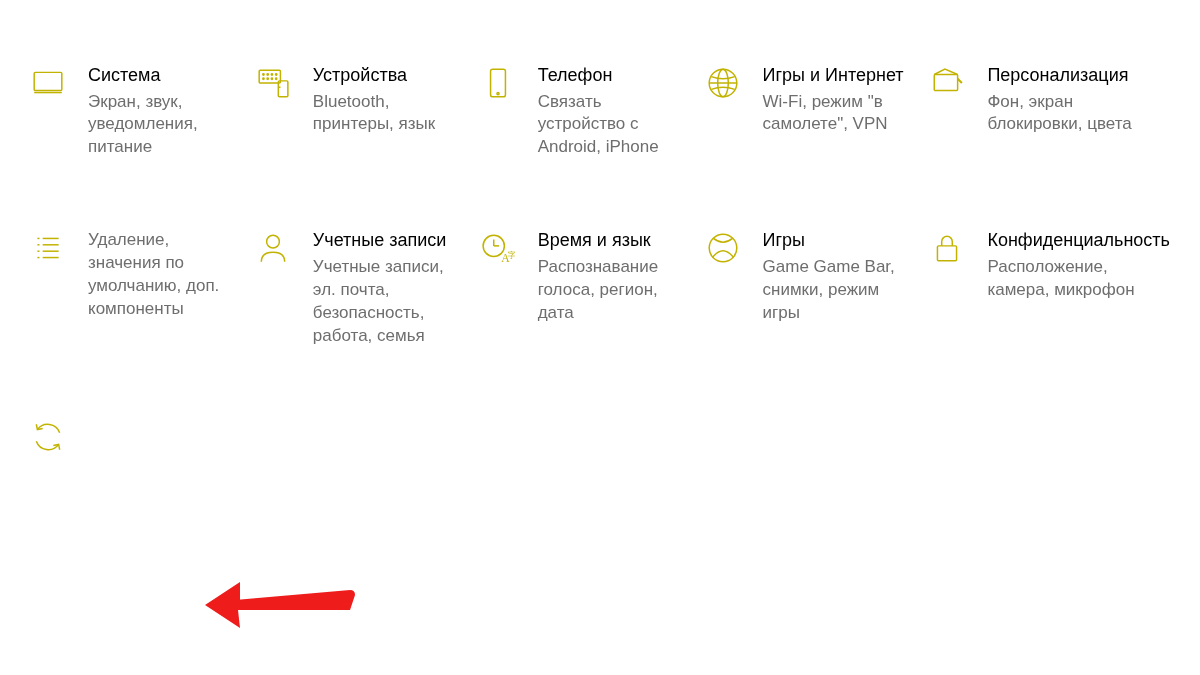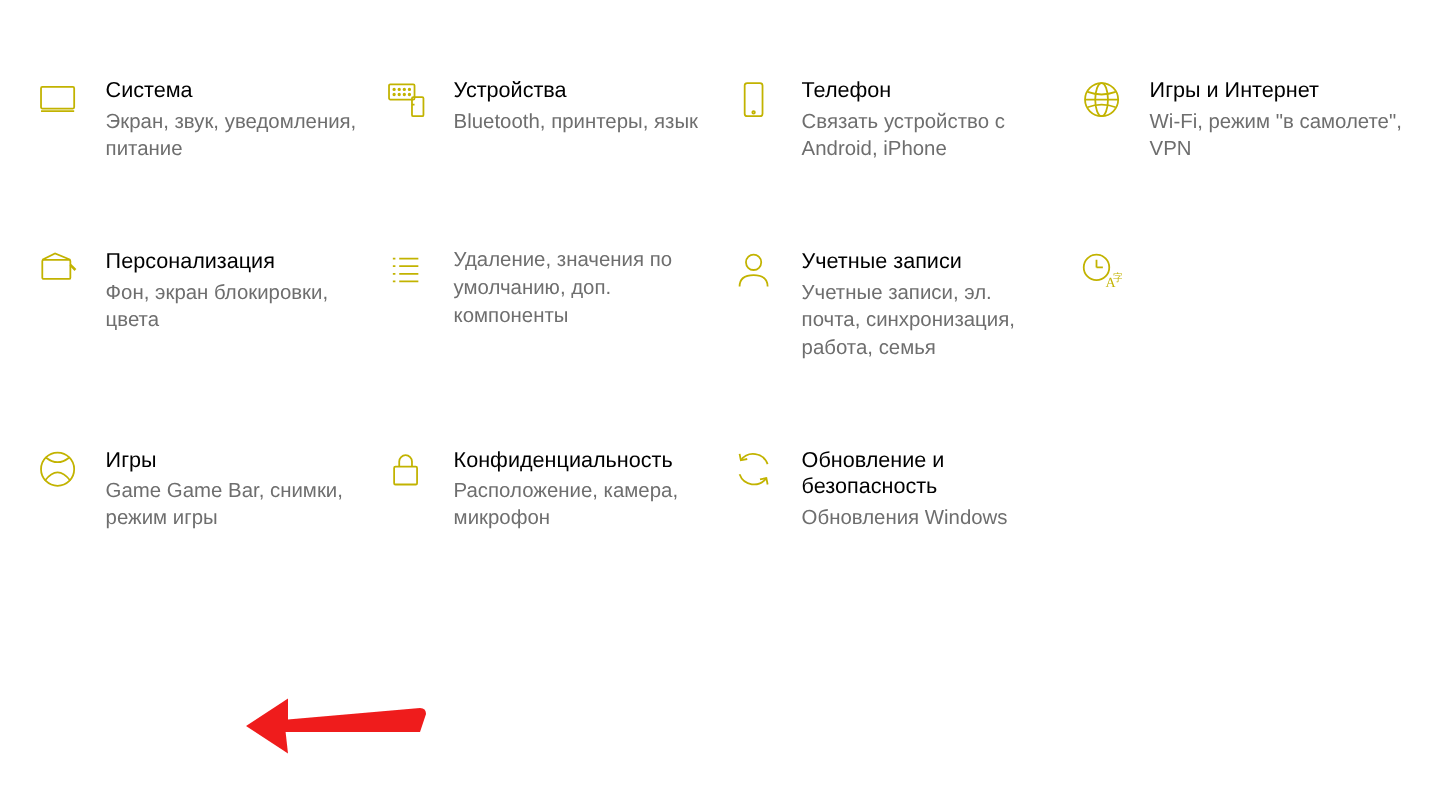--- a/index.html
+++ b/index.html
@@ -5,21 +5,21 @@
   * { box-sizing: border-box; }
   html, body {
     margin: 0; padding: 0;
     width: 1200px; height: 675px;
     background: #ffffff;
     font-family: "Segoe UI", Tahoma, sans-serif;
     color: #000;
   }
   .grid {
     display: grid;
-    grid-template-columns: repeat(4, 1fr);
+    grid-template-columns: repeat(5, 1fr);
     column-gap: 0px;
     row-gap: 70px;
     padding: 64px 20px 0 20px;
   }
   .tile {
     display: flex;
     align-items: flex-start;
     gap: 20px;
     padding-left: 8px;
     cursor: pointer;
@@ -212,30 +212,34 @@
   </div>
 
   <div class="tile">
     <span class="icon">
         <svg viewBox="0 0 32 32">
           <use href="#person-icon"></use>
         </svg>
       </span>
     <div class="text">
       <div class="title">Учетные записи</div>
-      <div class="sub">Учетные записи, эл. почта, синхронизация, работа, семья</div>
+      <div class="sub">Учетные записи, эл. почта, безопасность, работа, семья</div>
     </div>
   </div>
 
   <div class="tile">
     <span class="icon">
         <svg viewBox="0 0 32 32">
           <use href="#time-lang-icon"></use>
         </svg>
       </span>
+    <div class="text">
+      <div class="title">Время и язык</div>
+      <div class="sub">Распознавание голоса, регион, дата</div>
+    </div>
   </div>
 
   <div class="tile">
     <span class="icon">
         <svg viewBox="0 0 32 32">
           <use href="#xbox-icon"></use>
         </svg>
       </span>
     <div class="text">
       <div class="title">Игры</div>
@@ -256,24 +260,20 @@
       <div class="sub">Расположение, камера, микрофон</div>
     </div>
   </div>
 
   <div class="tile">
     <span class="icon">
         <svg viewBox="0 0 32 32">
           <use href="#sync-icon"></use>
         </svg>
       </span>
-    <div class="text">
-      <div class="title">Обновление и безопасность</div>
-      <div class="sub">Обновления Windows</div>
-    </div>
   </div>
 
 </div>
 
 <svg class="arrow-annot" width="160" height="70" viewBox="0 0 160 70">
   <defs>
     <filter id="soft">
         <feGaussianBlur stdDeviation="0.6"></feGaussianBlur>
       </filter>
   </defs>

